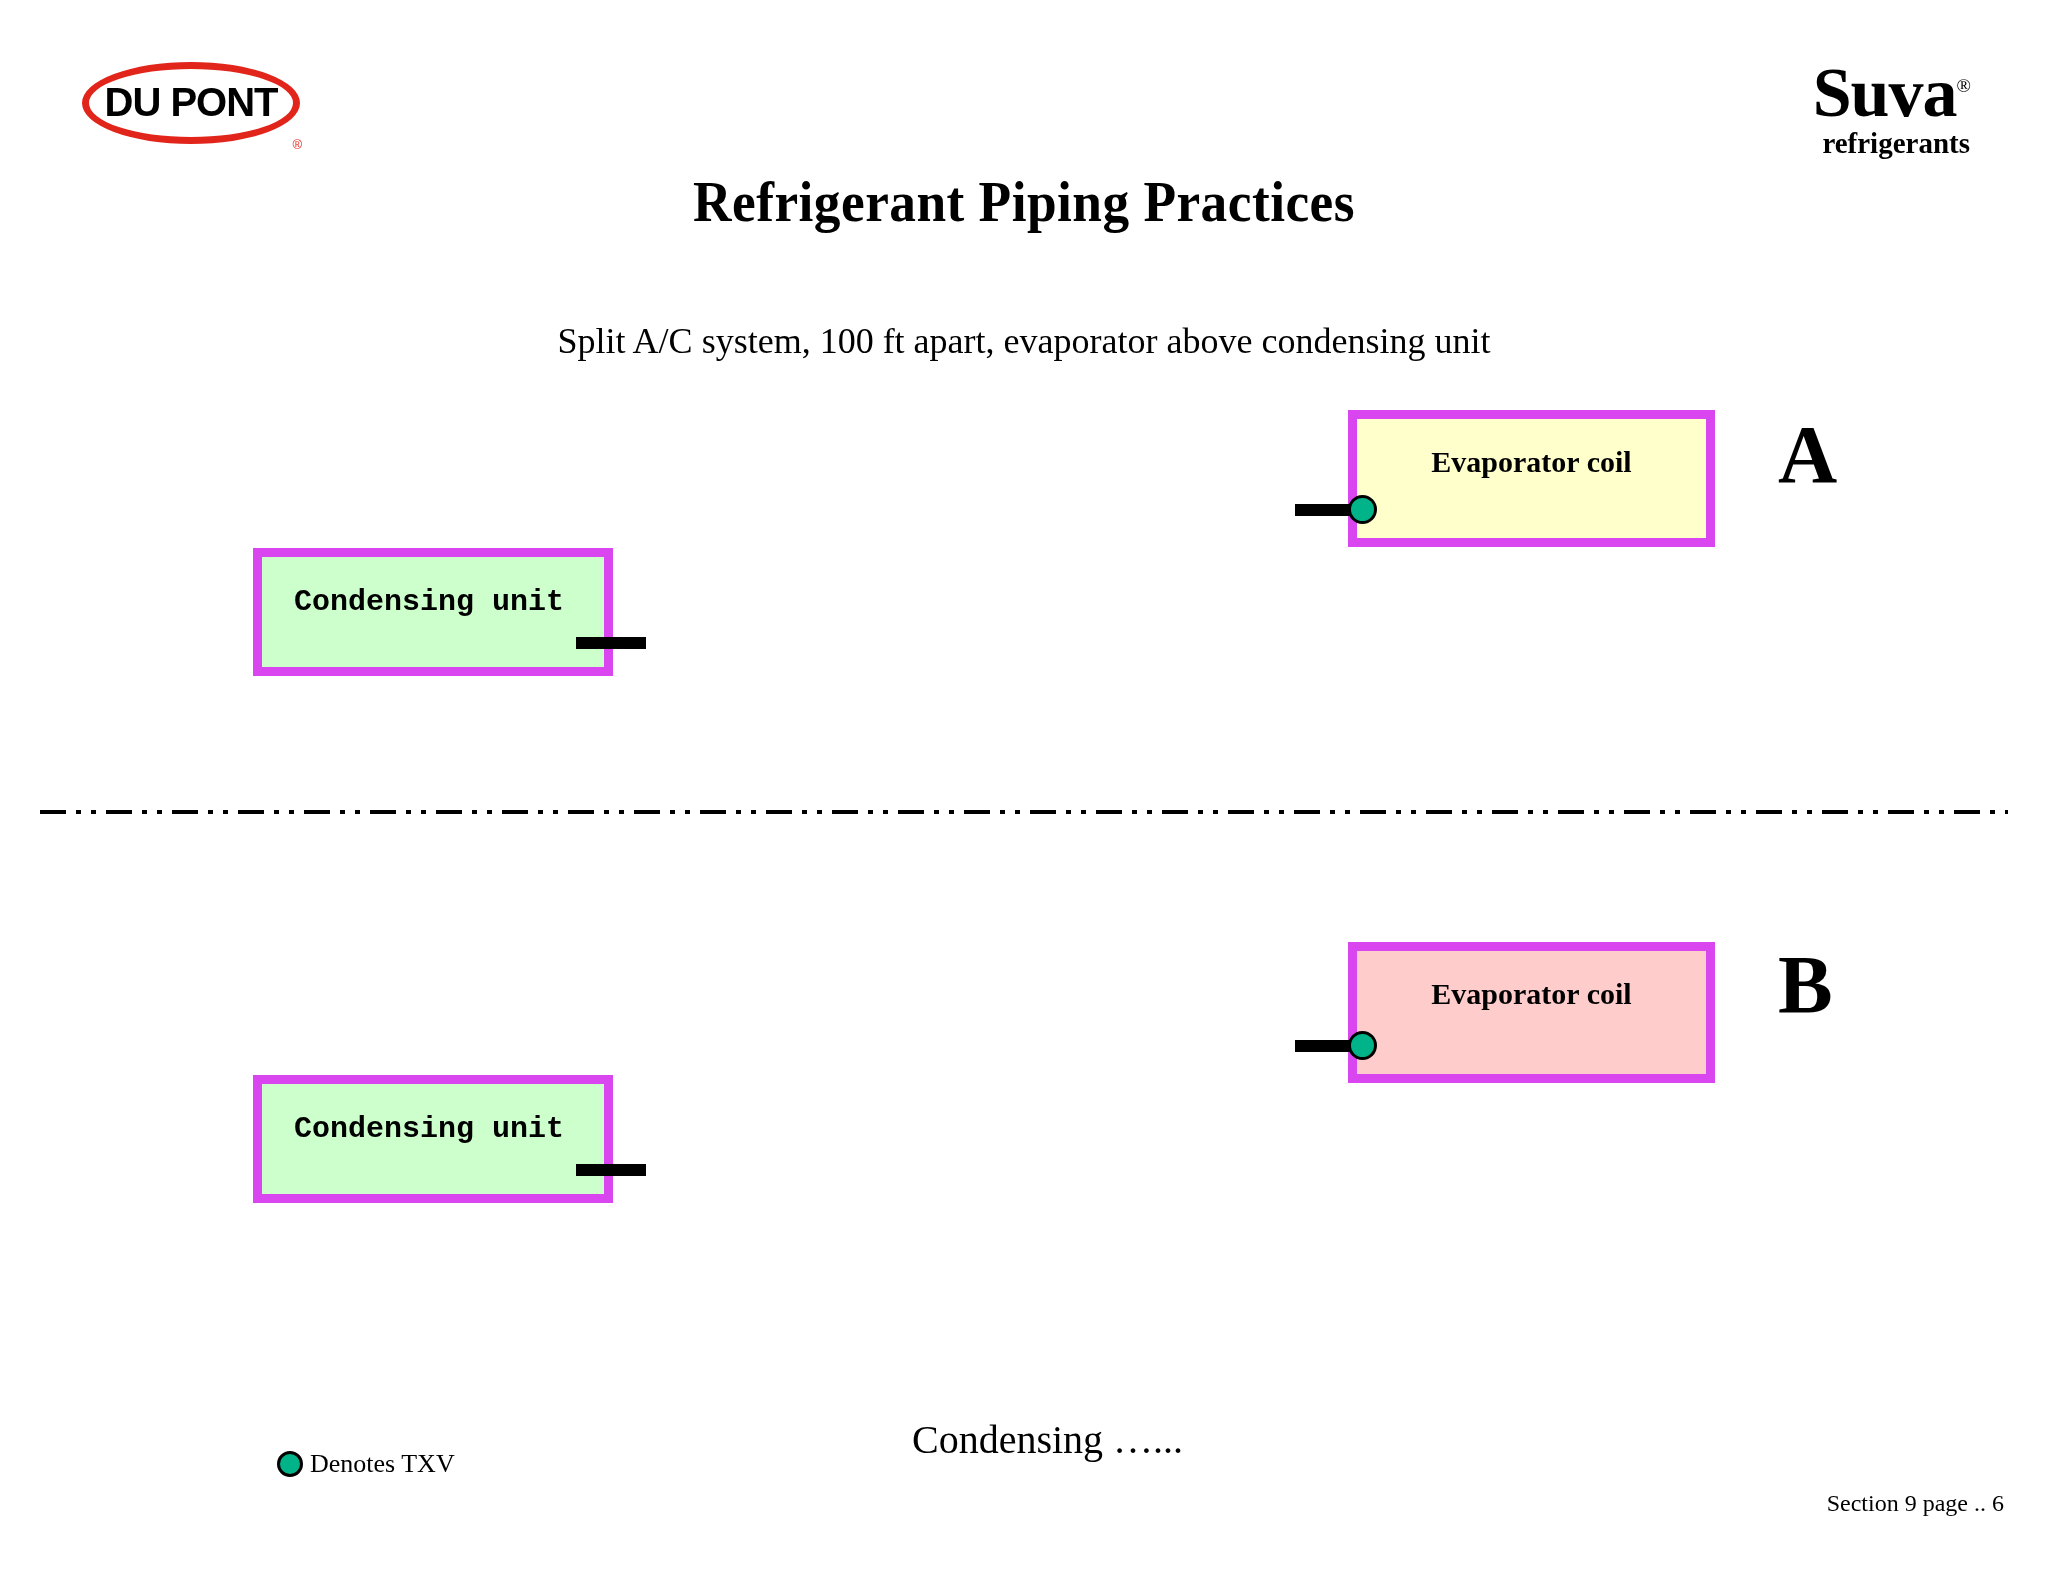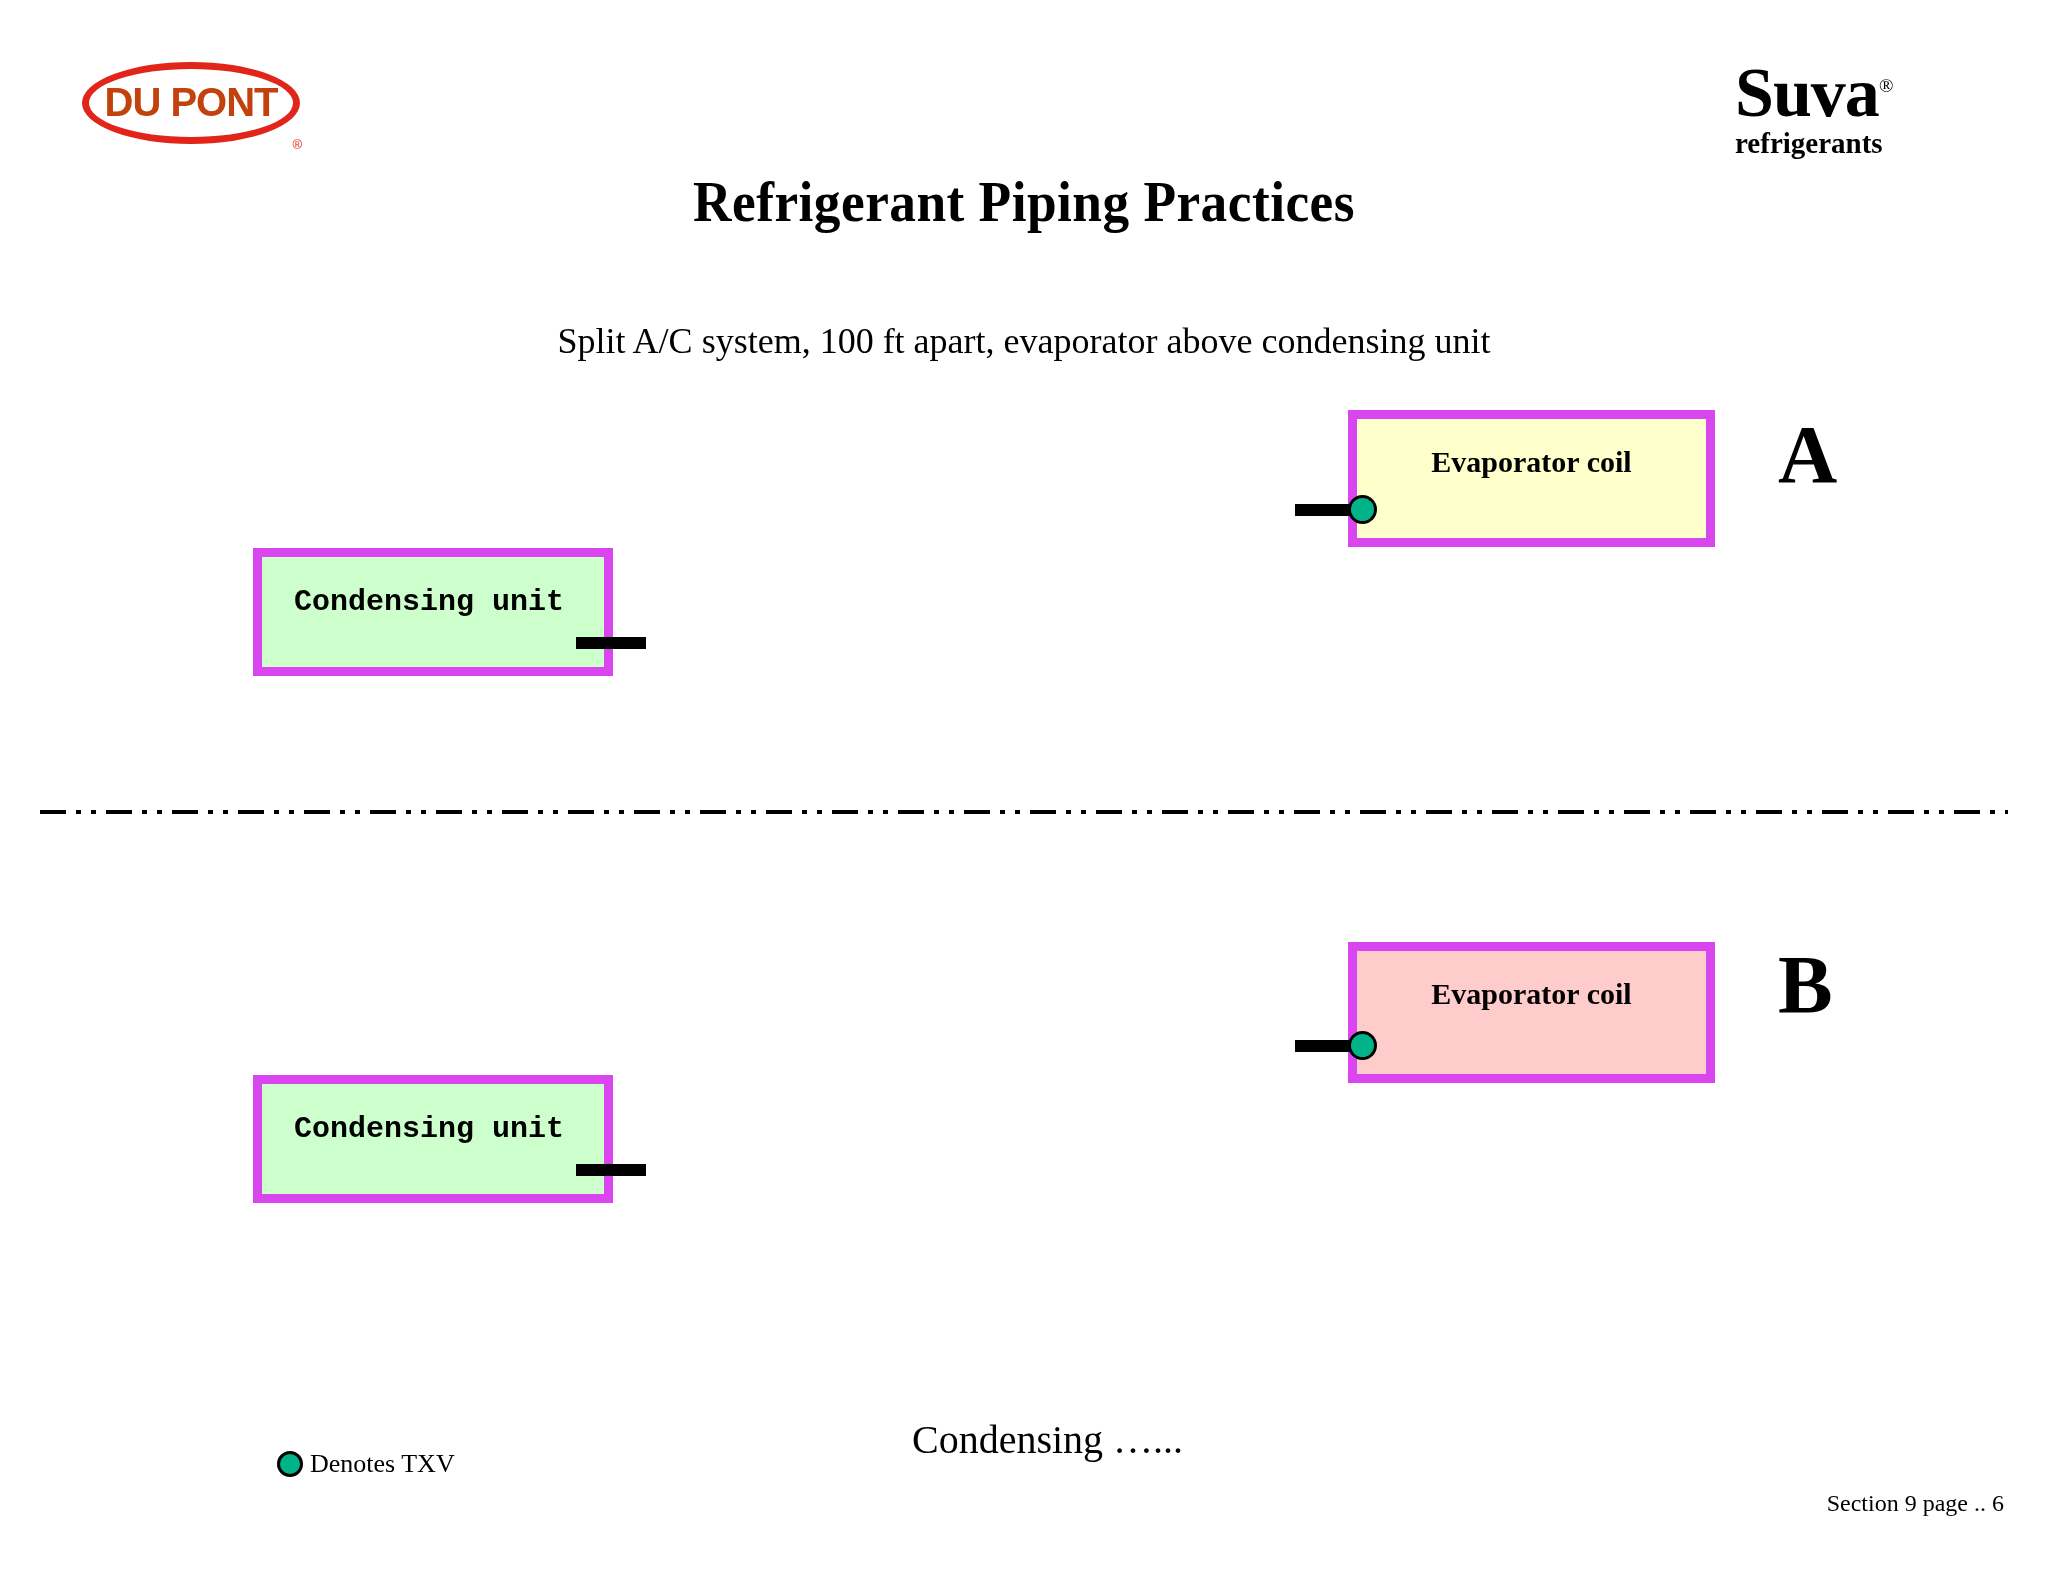--- a/index.html
+++ b/index.html
@@ -37,21 +37,21 @@
     border-radius: 50%;
     box-sizing: border-box;
   }
   .dupont-text {
     position: absolute;
     left: 0;
     right: 0;
     top: 50%;
     transform: translateY(-52%);
     text-align: center;
-    color: #c2410c;
+    color: #000000;
     font-family: "Liberation Sans", "DejaVu Sans", sans-serif;
     font-weight: bold;
     font-size: 40px;
     letter-spacing: -1px;
     font-stretch: condensed;
     transform-origin: center;
   }
   .dupont-reg {
     position: absolute;
     right: -2px;
@@ -59,21 +59,21 @@
     color: #e2251b;
     font-size: 13px;
     font-family: "Liberation Sans", sans-serif;
   }
 
   
   .suva-logo {
     position: absolute;
     right: 78px;
     top: 60px;
-    text-align: left;
+    text-align: right;
     width: 235px;
   }
   .suva-word {
     font-family: "Liberation Serif", "DejaVu Serif", serif;
     font-weight: bold;
     font-size: 70px;
     line-height: 0.95;
     letter-spacing: -1px;
     white-space: nowrap;
   }

